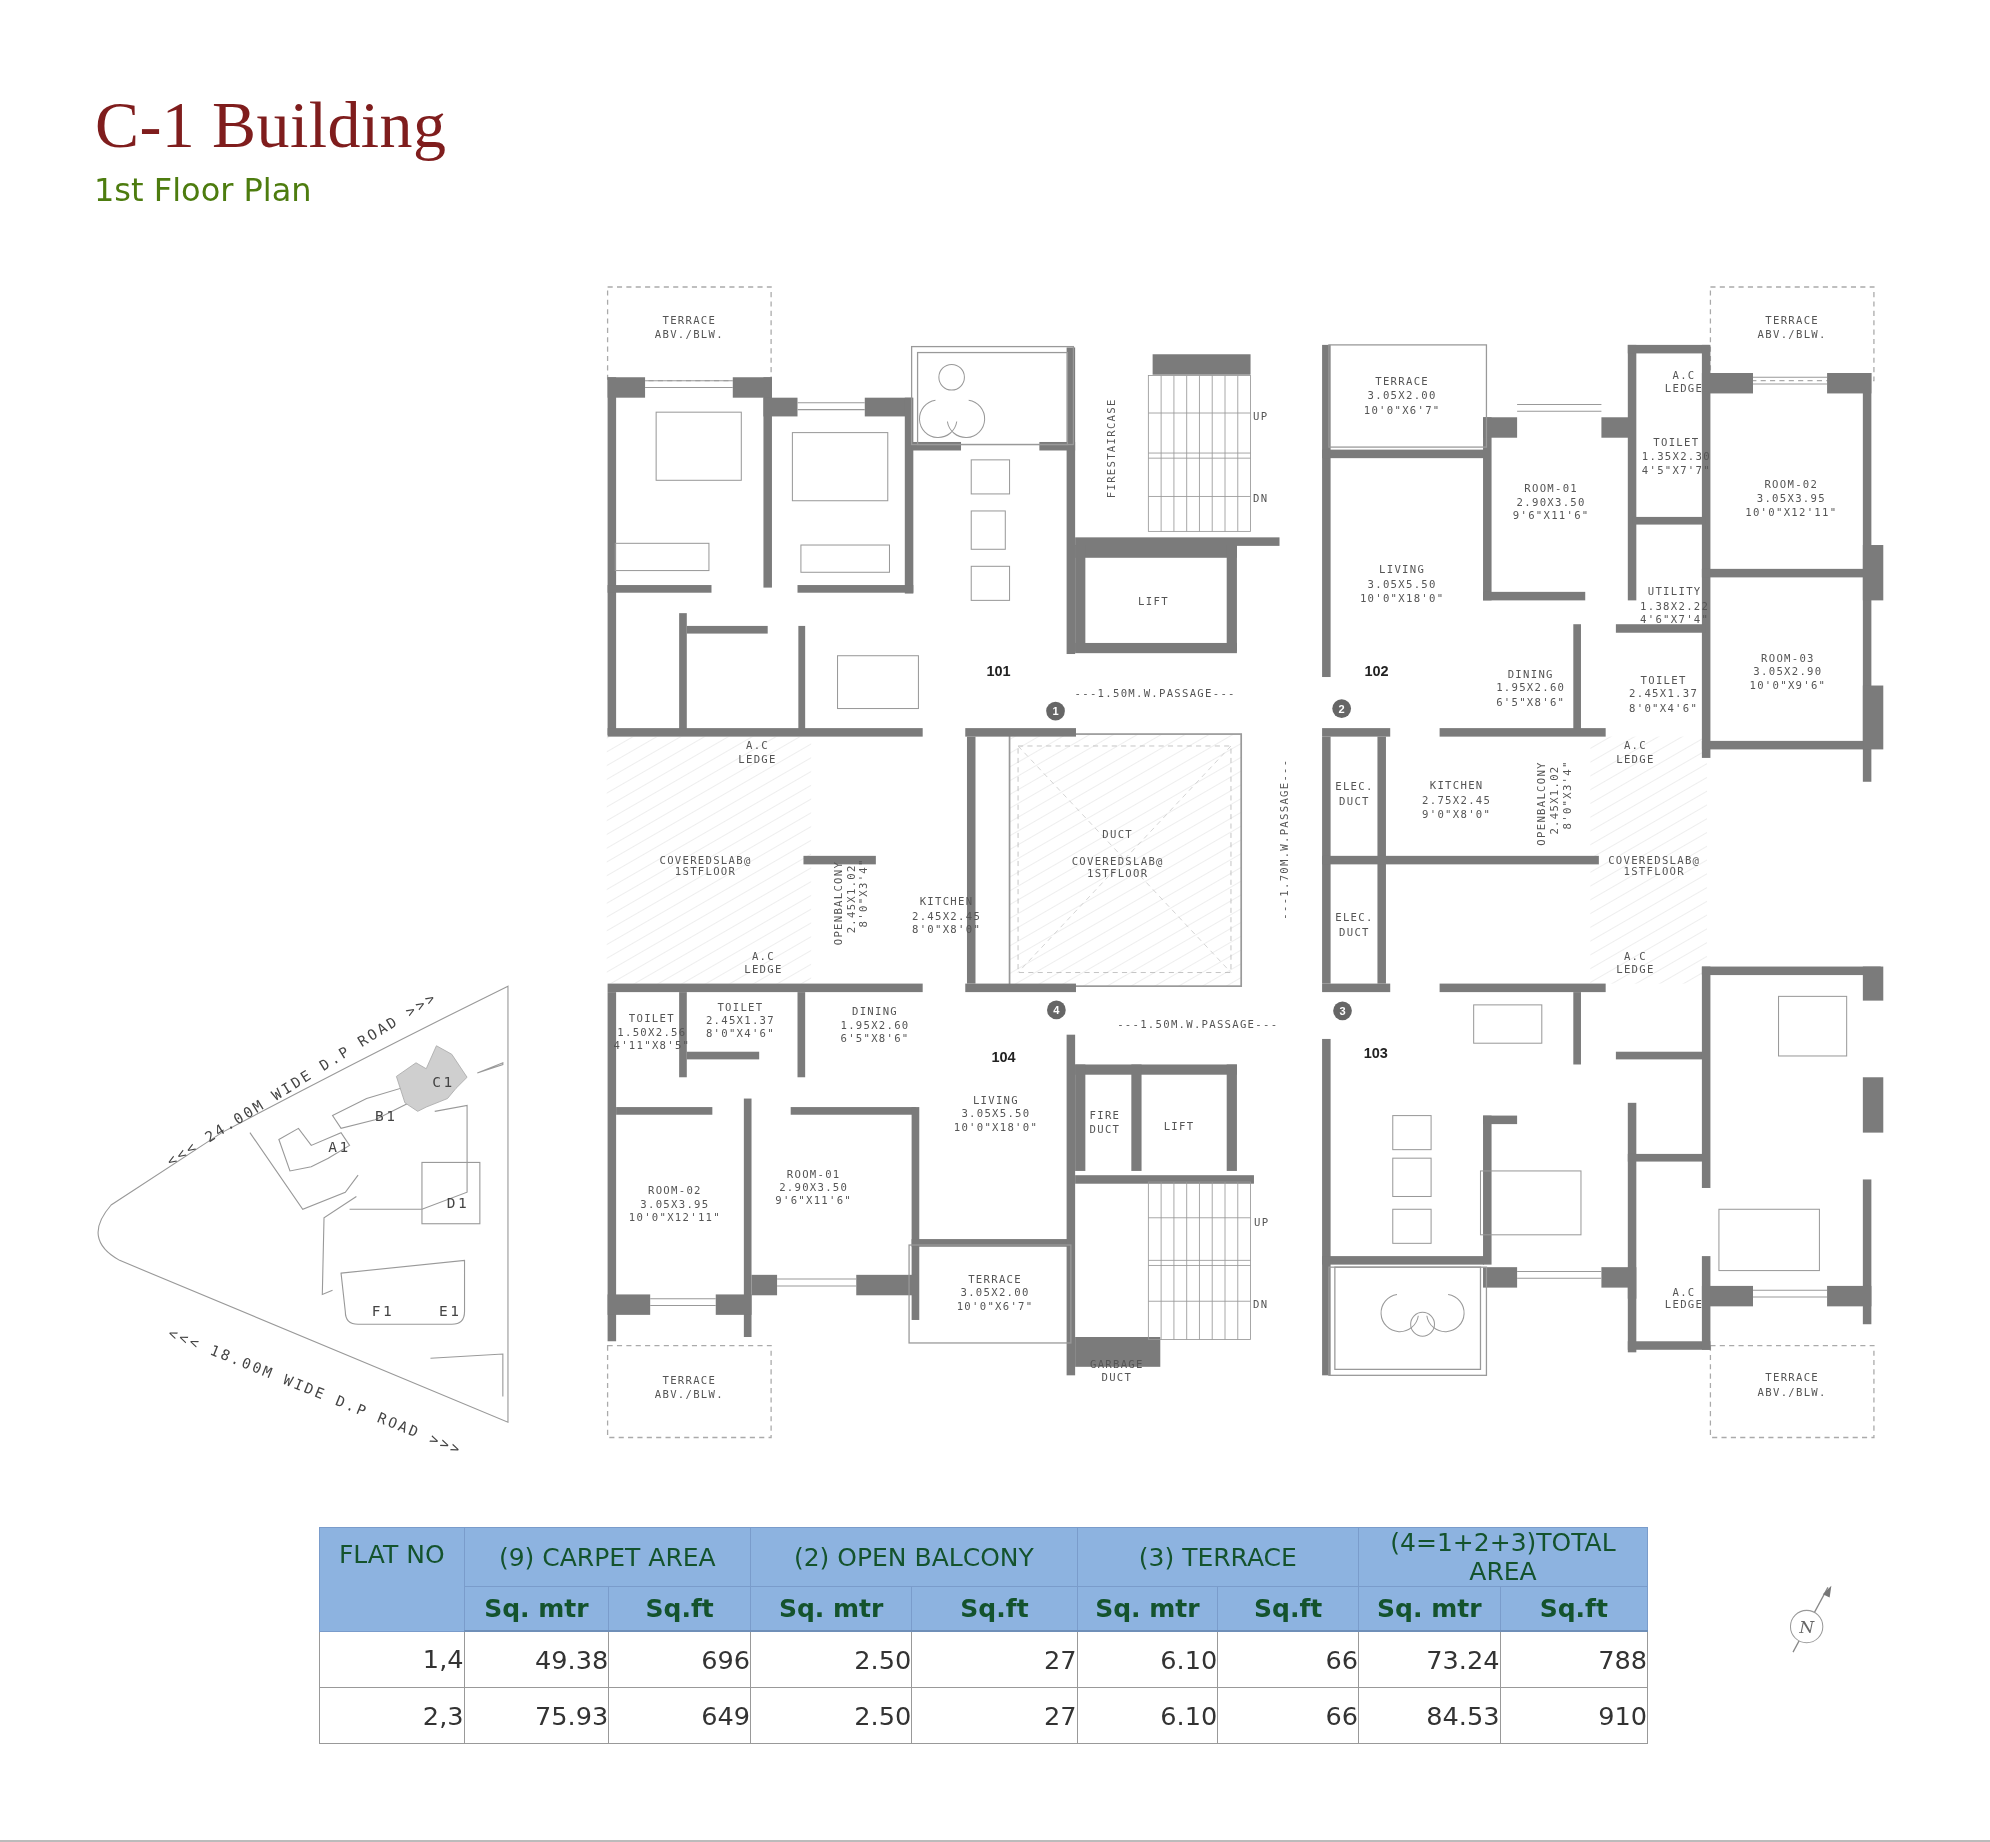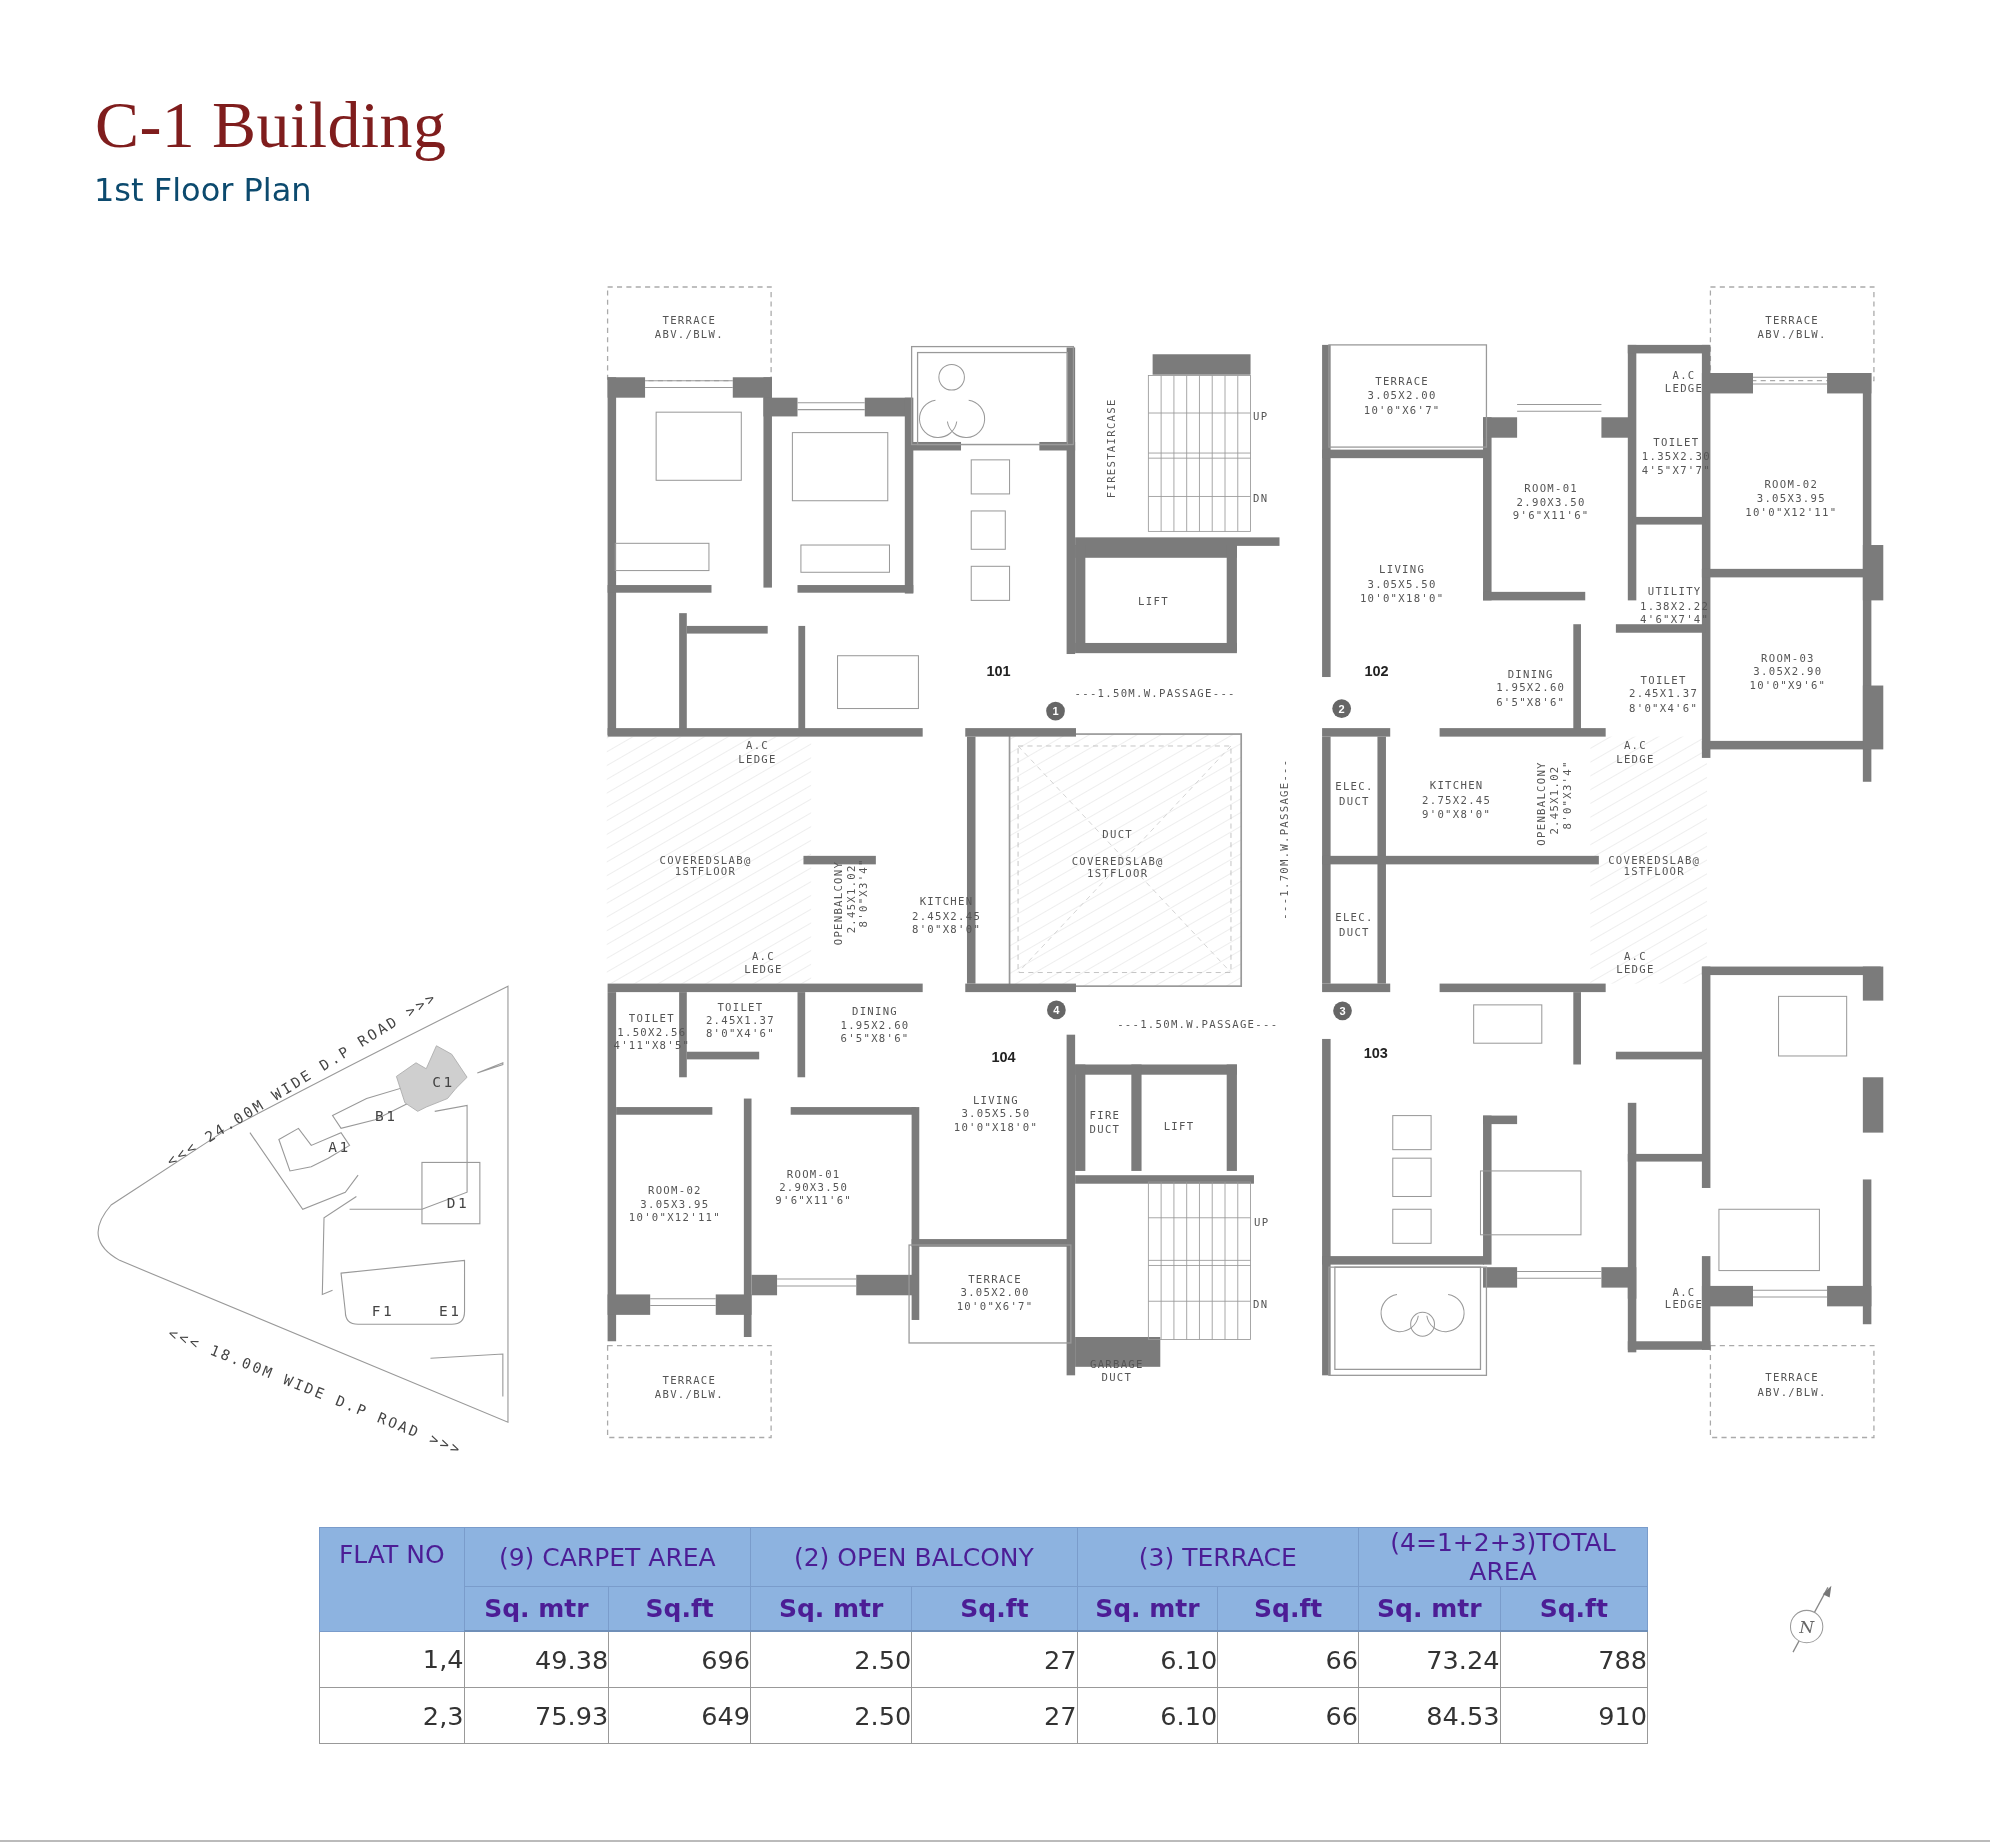--- a/index.html
+++ b/index.html
@@ -1,25 +1,25 @@
 <!DOCTYPE html>
 <html style="font-size:13.6px"><head>
 <meta charset="utf-8">
 <style>
   html,body{margin:0;padding:0;background:#fff;}
   body{width:1991px;height:1842px;position:relative;overflow:hidden;font-family:"Liberation Sans","DejaVu Sans",sans-serif;}
   .title{position:absolute;left:95px;top:92px;font-family:"Liberation Serif","DejaVu Serif",serif;font-size:66px;color:#7f1d1d;letter-spacing:0.4px;line-height:1;}
-  .subtitle{position:absolute;left:94px;top:174px;font-family:"DejaVu Sans","Liberation Sans",sans-serif;font-size:32px;color:#0c4a6e;line-height:1;}
+  .subtitle{position:absolute;left:94px;top:174px;font-family:"DejaVu Sans","Liberation Sans",sans-serif;font-size:32px;color:#4d7c0f;line-height:1;}
   svg.plan{position:absolute;left:0;top:0;}
   svg text{font-family:"DejaVu Sans Mono","Liberation Mono",monospace;fill:#555;}
   .lbl{font-size:12.5px;letter-spacing:1.5px;}
   .flat{font-family:"Liberation Sans",sans-serif !important;font-weight:bold;font-size:17px;fill:#222 !important;}
   .site{font-size:17px;letter-spacing:3px;fill:#444;}
   table.area{position:absolute;left:319px;top:1527px;width:1329px;border-collapse:collapse;font-family:"DejaVu Sans","Liberation Sans",sans-serif;}
-  table.area th{background:#8db3e0;color:#4c1d95;font-weight:normal;font-size:25px;border:0.9px solid #7a9ccb;height:49px;text-align:center;padding:0;}
+  table.area th{background:#8db3e0;color:#14532d;font-weight:normal;font-size:25px;border:0.9px solid #7a9ccb;height:49px;text-align:center;padding:0;}
   table.area tr.h1 th{height:56px;}
   table.area tr.h2 th{border-bottom:2.6px solid #6f8fb8;height:43px;font-weight:bold;}
   table.area td{border:0.9px solid #999;font-size:25.6px;color:#333;text-align:right;height:55px;padding:0;}
   .bottomline{position:absolute;left:0;bottom:0;width:1991px;height:1.7px;background:#bbb;}
 </style>
 </head>
 <body>
 
 <div class="title">C-1 Building</div>
 <div class="subtitle">1st Floor Plan</div>

